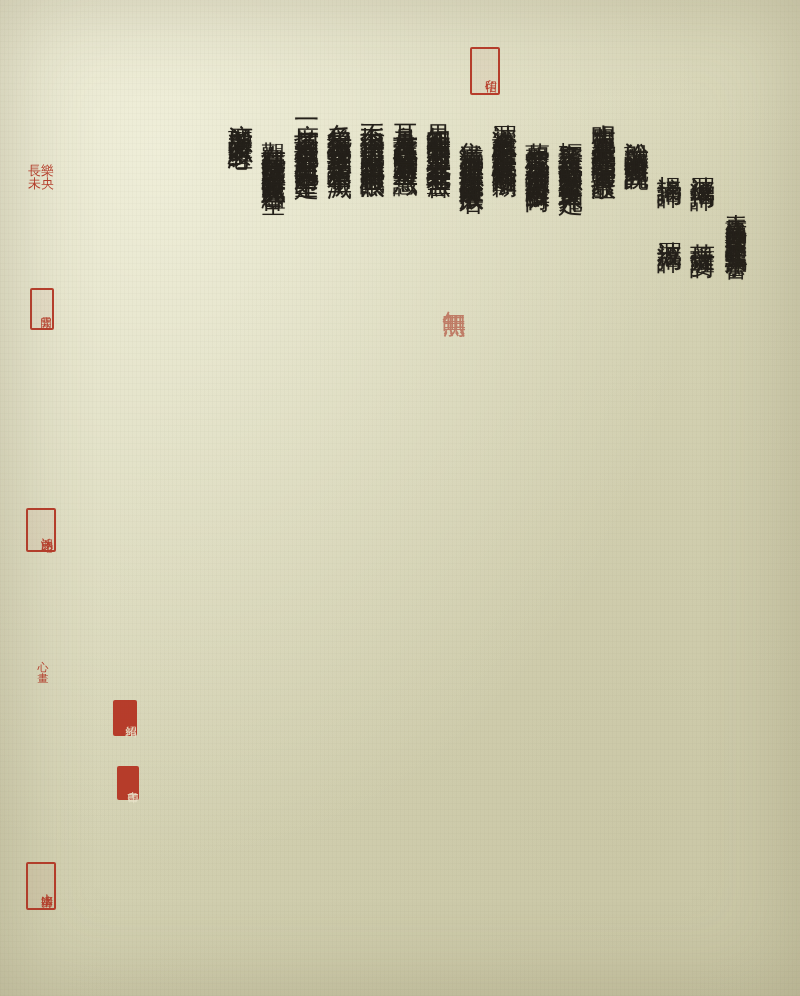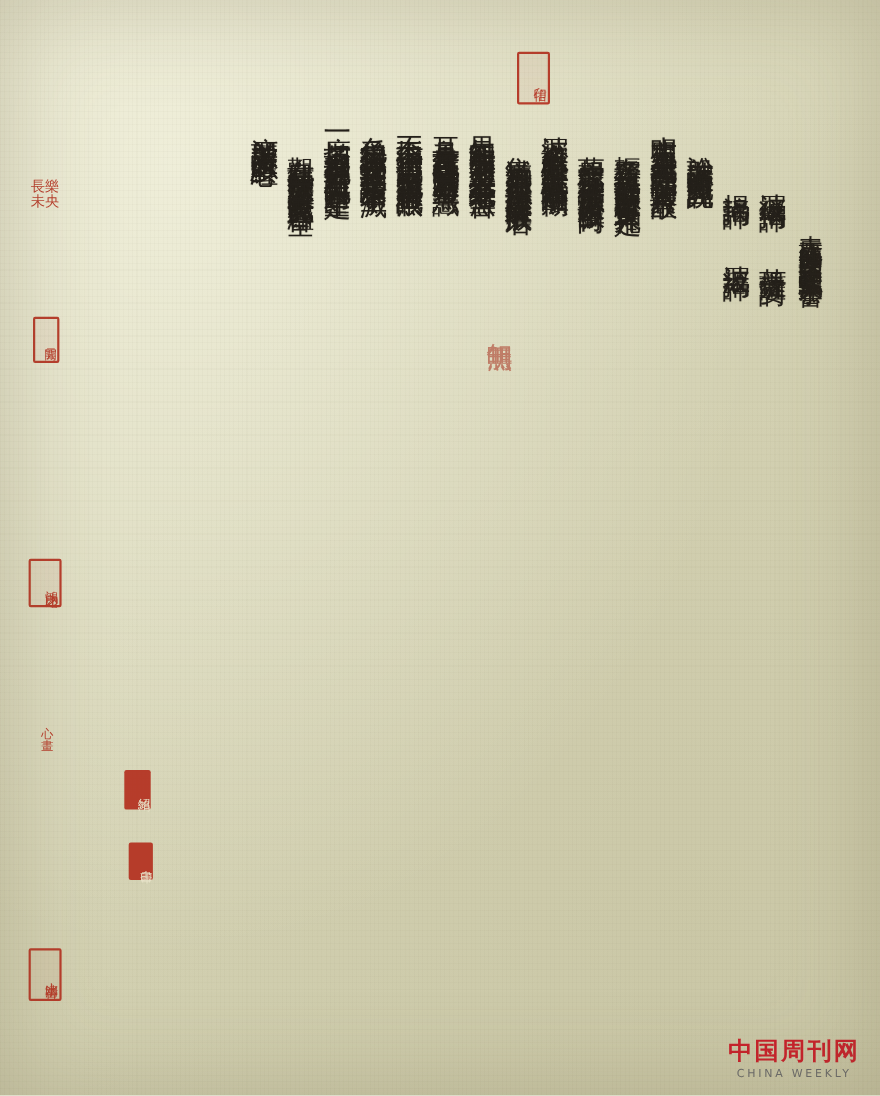--- a/index.html
+++ b/index.html
@@ -174,18 +174,14 @@
 
   <div class="seal box" id="seal-top">印信</div>
   <div class="seal" id="seal-left-1">長樂未央</div>
   <div class="seal box" id="seal-left-2">雲閒</div>
   <div class="seal box" id="seal-left-3">鴻沐之印</div>
   <div class="seal" id="seal-left-4">心畫</div>
   <div class="seal filled" id="seal-mid-1">紹鴻</div>
   <div class="seal filled" id="seal-mid-2">書印</div>
   <div class="seal box" id="seal-bot">山水清音</div>
 
-  <div id="watermark">
-    <div class="cn">中国周刊网</div>
-    <div class="en">CHINA WEEKLY</div>
-  </div>
 
 </div>
 
 </body></html>

